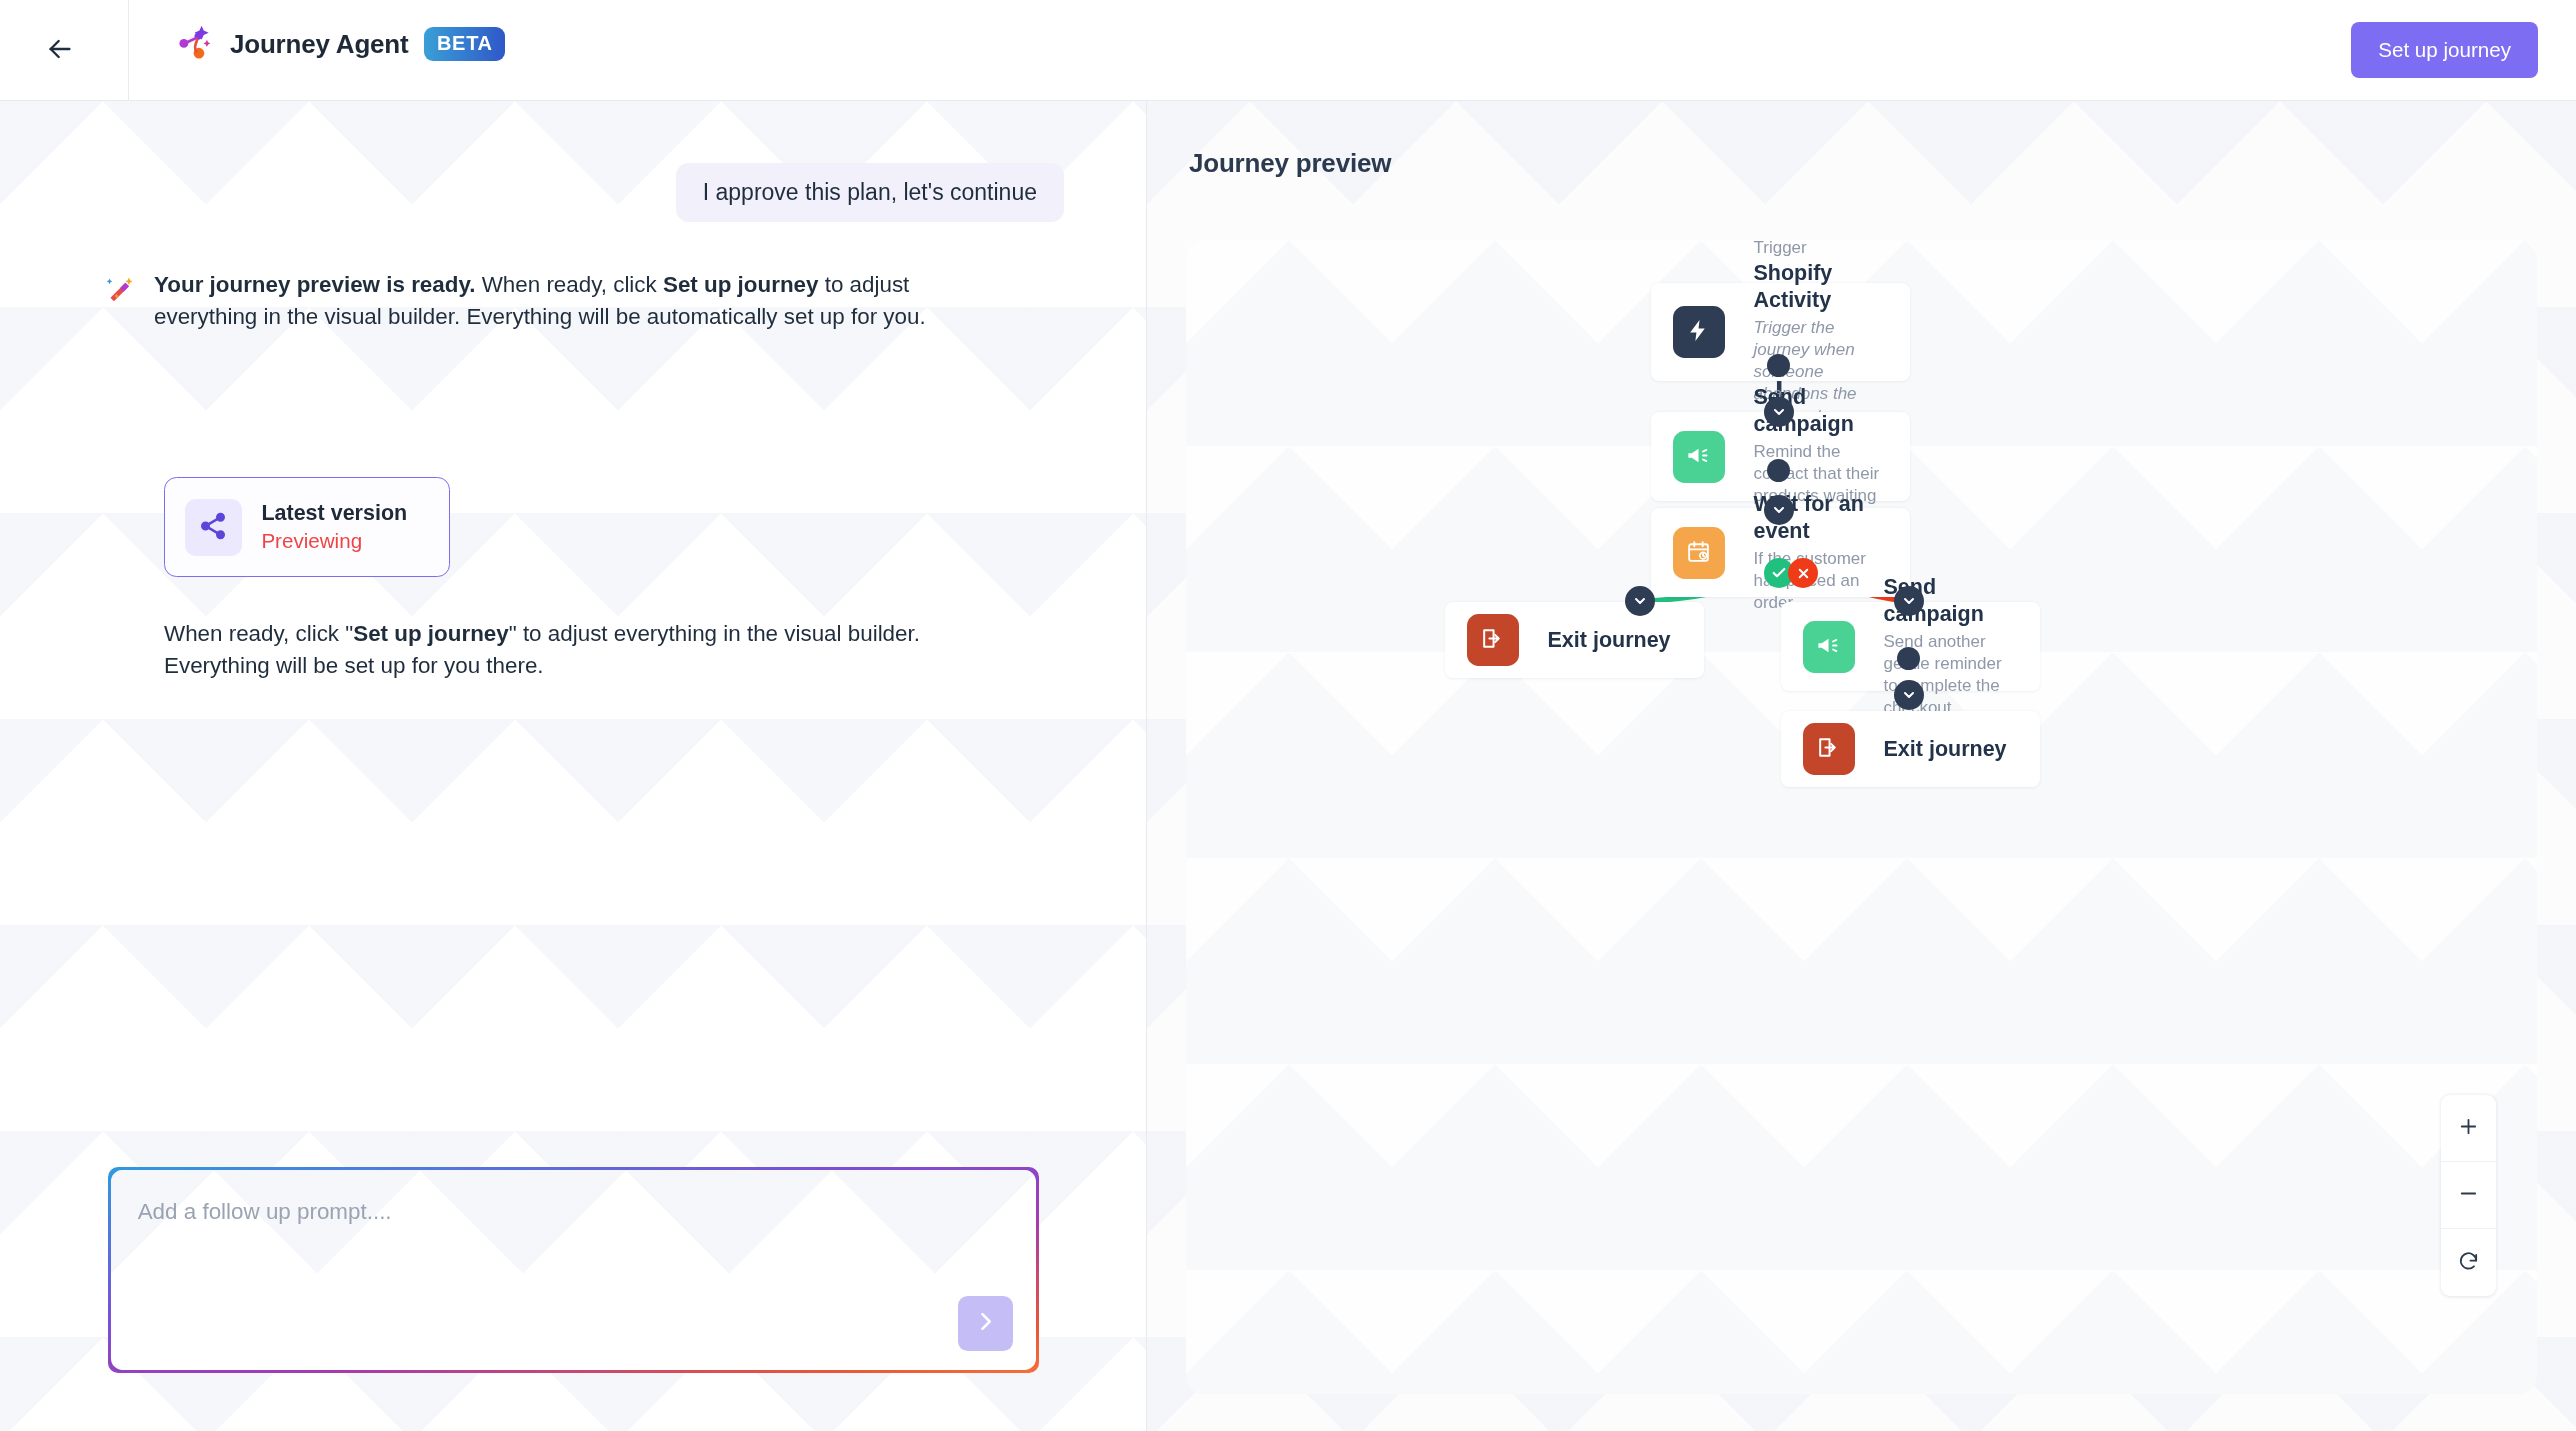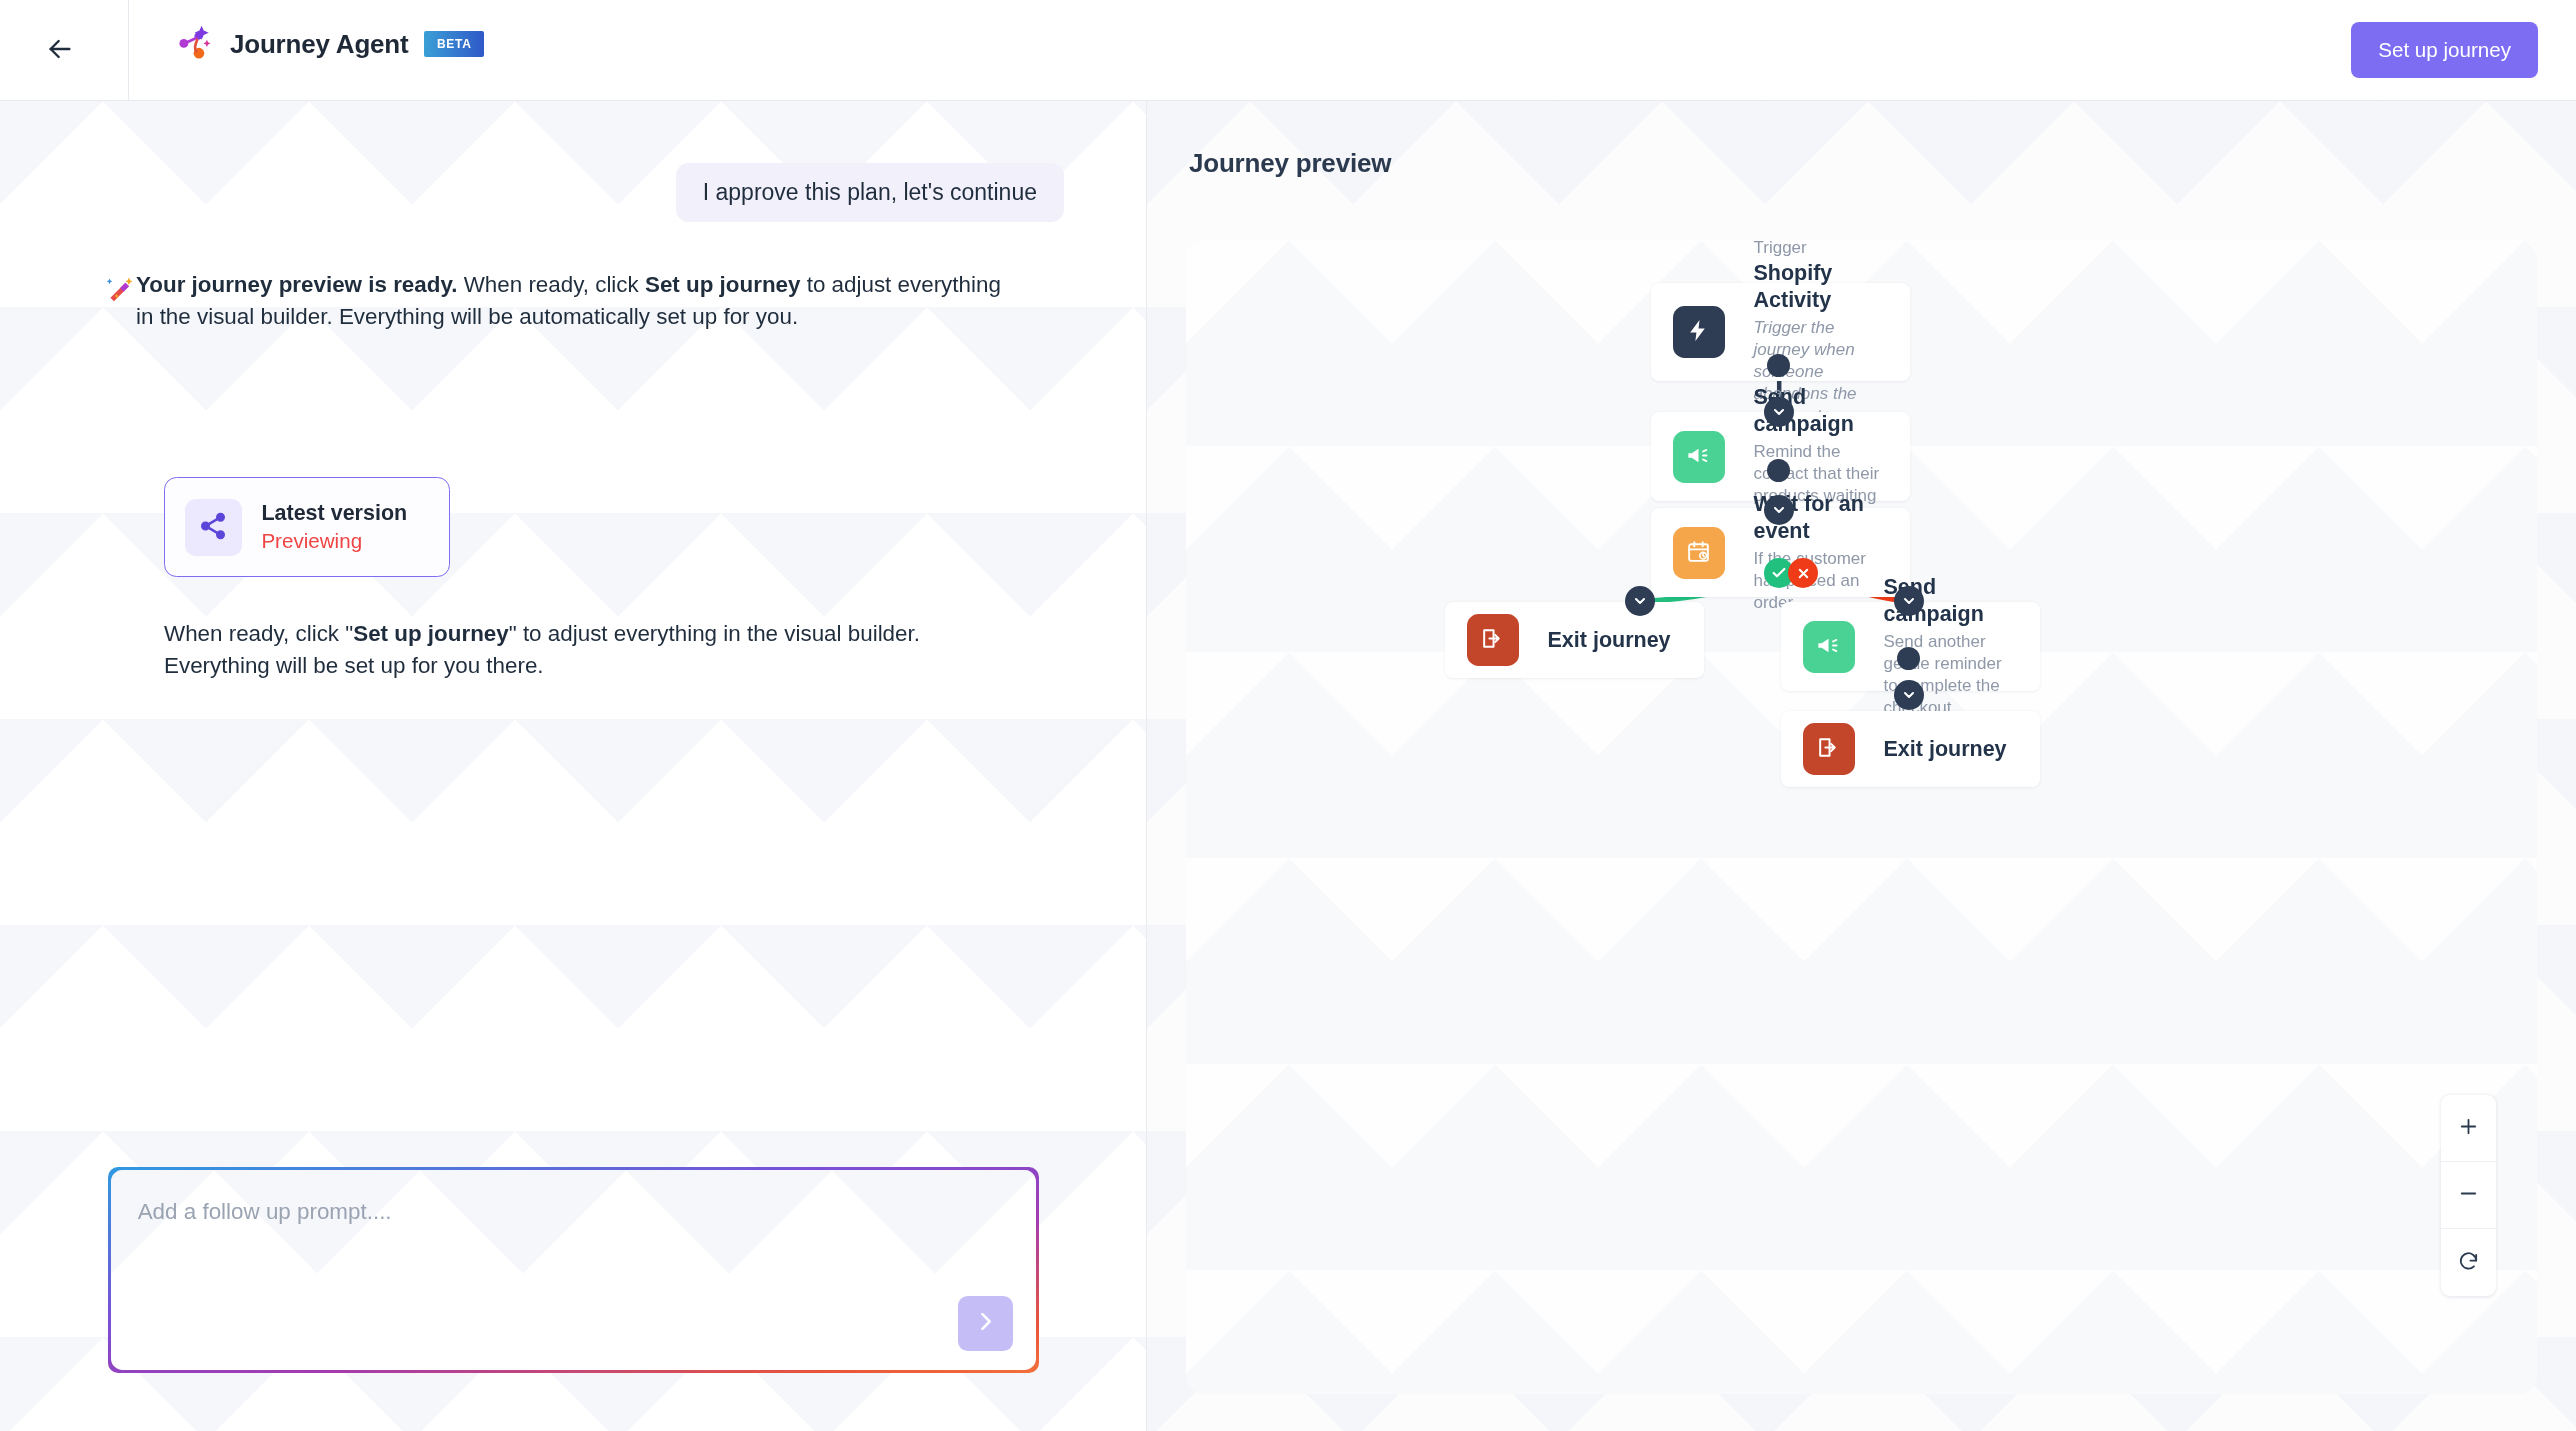--- a/index.html
+++ b/index.html
@@ -42,23 +42,23 @@
   .brand {
     position: absolute; left: 175px; top: 23px;
     display: flex; align-items: center; gap: 16px;
   }
   .brand-title {
     font-size: 26px; font-weight: 700; color: #1f2937; letter-spacing: -0.2px;
   }
   .beta {
     display: inline-block;
     background: linear-gradient(90deg, #3a9fd6 0%, #2f58c8 100%);
-    color: #ffffff; font-size: 12px; font-weight: 700;
+    color: #ffffff; font-size: 20px; font-weight: 700;
     letter-spacing: 0.7px;
-    padding: 5.4px 12.5px 6.3px; border-radius: 2px;
+    padding: 5.4px 12.5px 6.3px; border-radius: 9px;
   }
   .setup-btn {
     position: absolute; right: 38px; top: 22.4px;
     background: #7c6df2; color: #ffffff;
     font-size: 20.6px; font-weight: 400;
     padding: 0 27px; height: 56px; line-height: 56px;
     border: none; border-radius: 8px; cursor: pointer;
     font-family: "Liberation Sans", sans-serif;
   }
   .vdiv {
@@ -72,21 +72,21 @@
     background: #ffffff; overflow: hidden; z-index: 1;
   }
   .user-bubble {
     position: absolute; right: 82px; top: 62px;
     background: #f2f0fb; color: #1f2d3d;
     font-size: 23px; padding: 16px 27px; border-radius: 12.5px;
     max-width: 626px;
   }
   .agent-row {
     position: absolute; left: 106px; top: 168px; width: 903px;
-    display: flex; align-items: flex-start;
+    display: flex; gap: 18px; align-items: flex-start;
   }
   .spark-icon { flex: 0 0 auto; margin-top: 4.5px; }
   .agent-text {
     font-size: 22.4px; line-height: 1.45; color: #1f2d3d;
   }
   .agent-text b { font-weight: 700; }
 
   .version-card {
     position: absolute; left: 164px; top: 376px;
     width: 286px; height: 100px;

